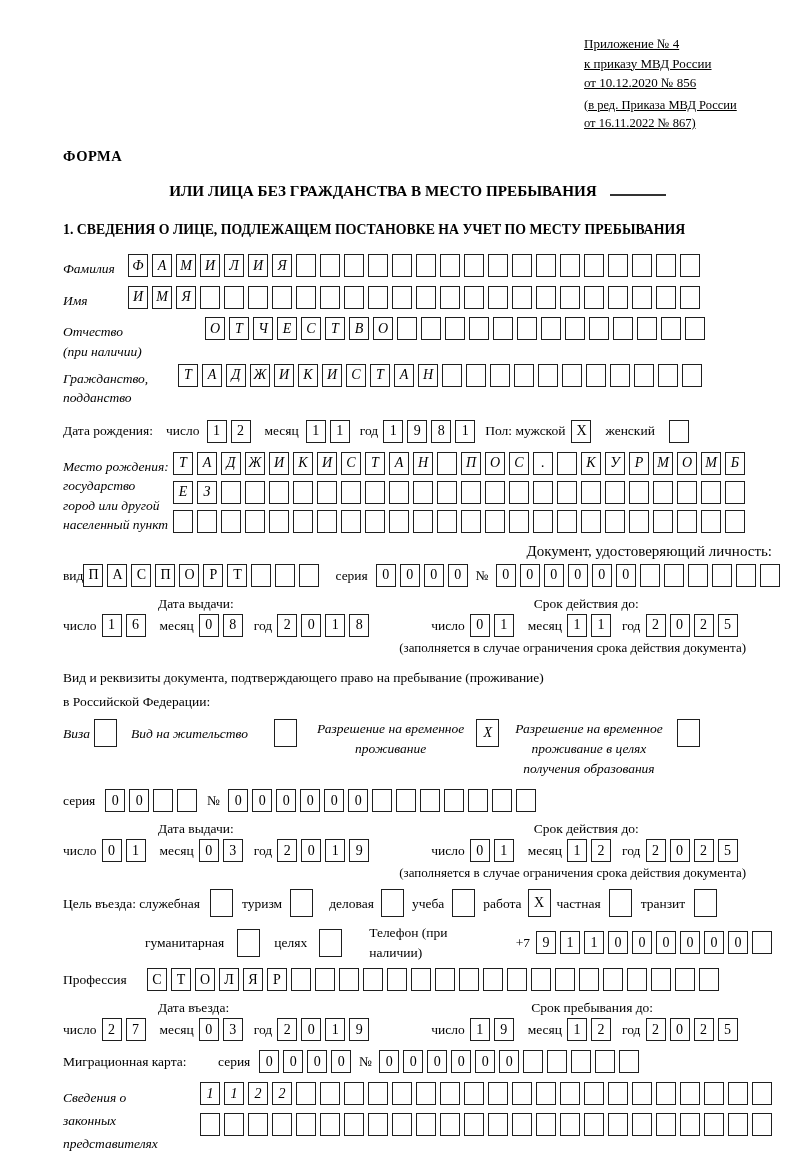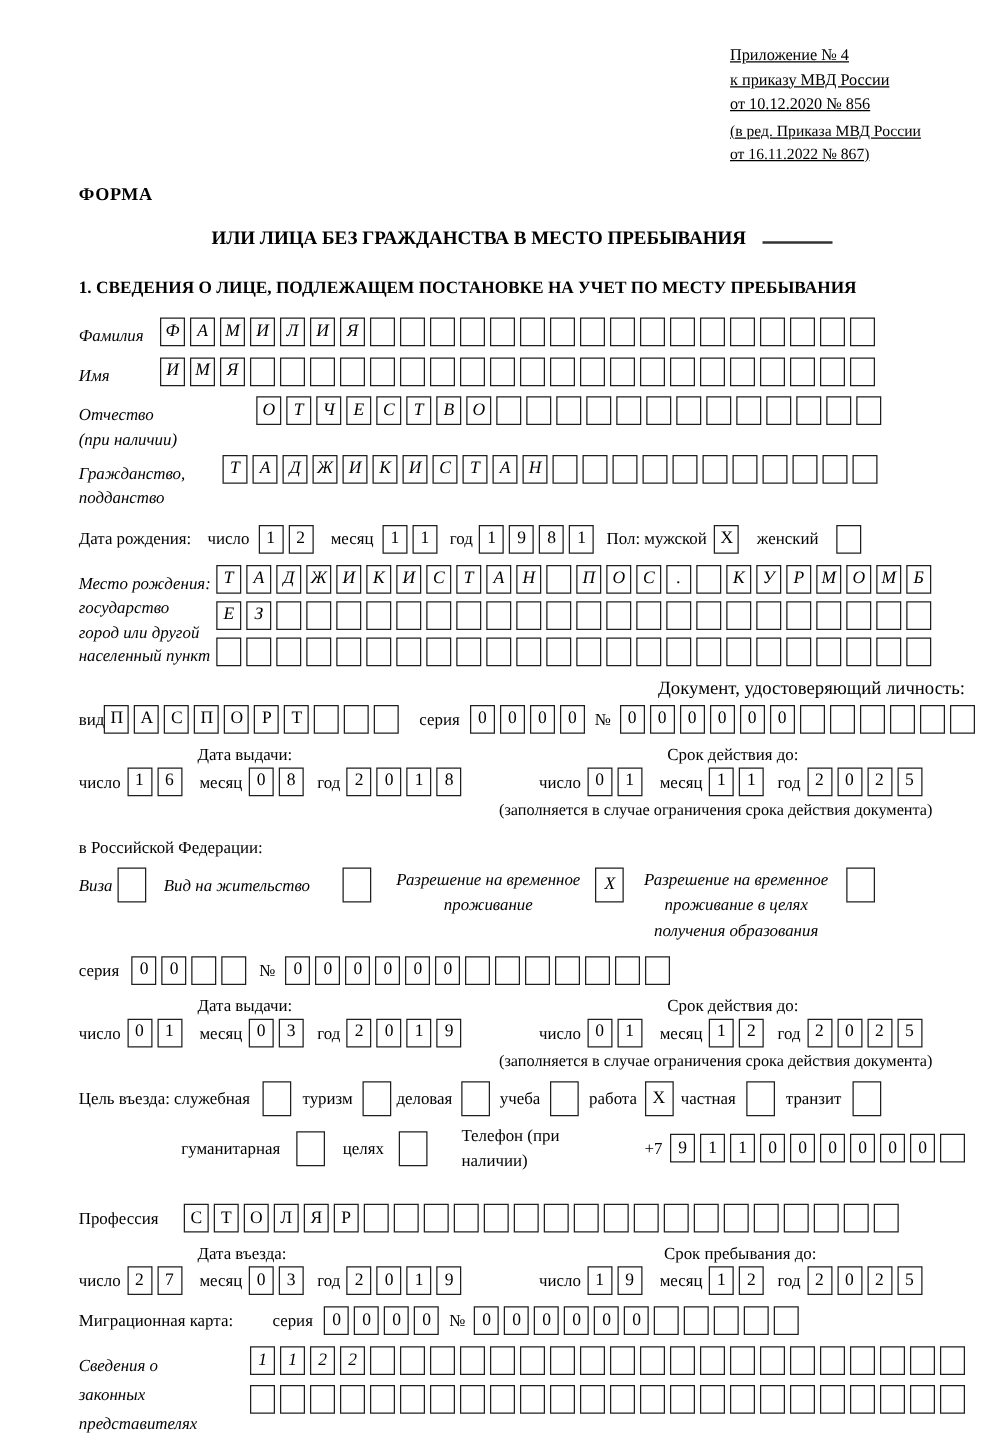--- a/index.html
+++ b/index.html
@@ -367,20 +367,21 @@
           <span class="cell">2</span>
           <span class="cell">0</span>
           <span class="cell">2</span>
           <span class="cell">5</span>
         </span>
     </span>
   </div>
   <div class="note">(заполняется в случае ограничения срока действия документа)</div>
 
   <div style="margin-top:10px;line-height:1.8">
+    <div>Вид и реквизиты документа, подтверждающего право на пребывание (проживание)</div>
     <div>в Российской Федерации:</div>
   </div>
 
   <div class="frow" style="margin-top:4px">
     <span class="lbl pt">Виза</span>
     <span class="cells big" style="margin-left:4px">
         <span class="cell"></span>
       </span>
     <span class="lbl pt" style="margin-left:14px">Вид на жительство</span>
     <span class="cells big" style="margin-left:26px">
@@ -477,21 +478,21 @@
 
   <div class="crow" style="margin-top:8px">
     <span class="lbl">Цель въезда: служебная</span>
     <span class="cells big" style="margin-left:10px">
         <span class="cell"></span>
       </span>
     <span class="lbl" style="margin-left:9px">туризм</span>
     <span class="cells big" style="margin-left:8px">
         <span class="cell"></span>
       </span>
-    <span class="lbl" style="margin-left:4px">деловая</span>
+    <span class="lbl" style="margin-left:16px">деловая</span>
     <span class="cells big" style="margin-left:7px">
         <span class="cell"></span>
       </span>
     <span class="lbl" style="margin-left:8px">учеба</span>
     <span class="cells big" style="margin-left:8px">
         <span class="cell"></span>
       </span>
     <span class="lbl" style="margin-left:8px">работа</span>
     <span class="cells big" style="margin-left:6px">
         <span class="cell">X</span>
@@ -524,21 +525,21 @@
         <span class="cell">0</span>
         <span class="cell">0</span>
         <span class="cell">0</span>
         <span class="cell">0</span>
         <span class="cell">0</span>
         <span class="cell">0</span>
         <span class="cell"></span>
       </span>
   </div>
 
-  <div class="crow" style="margin-top:25px">
+  <div class="crow" style="margin-top:6px">
     <span class="lbl" style="width:84px">Профессия</span>
     <span class="cells">
         <span class="cell">С</span>
         <span class="cell">Т</span>
         <span class="cell">О</span>
         <span class="cell">Л</span>
         <span class="cell">Я</span>
         <span class="cell">Р</span>
         <span class="cell"></span>
         <span class="cell"></span>

